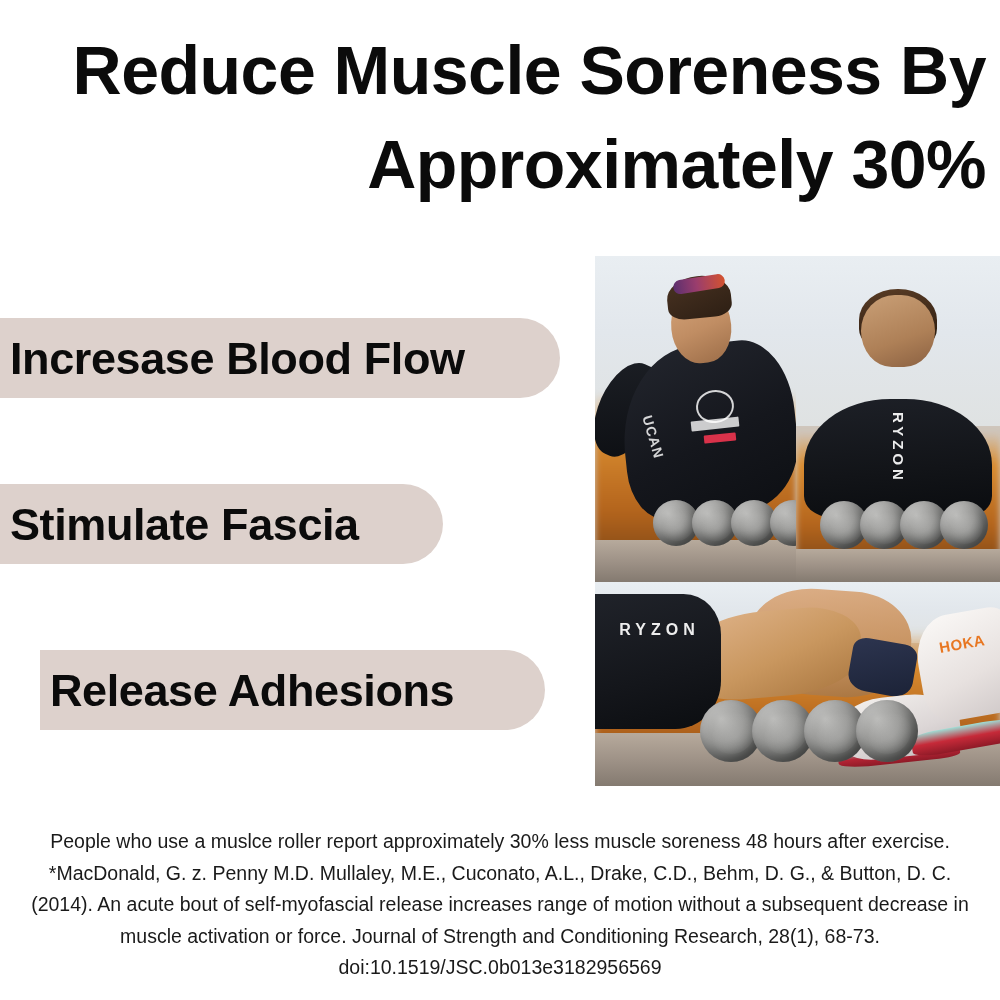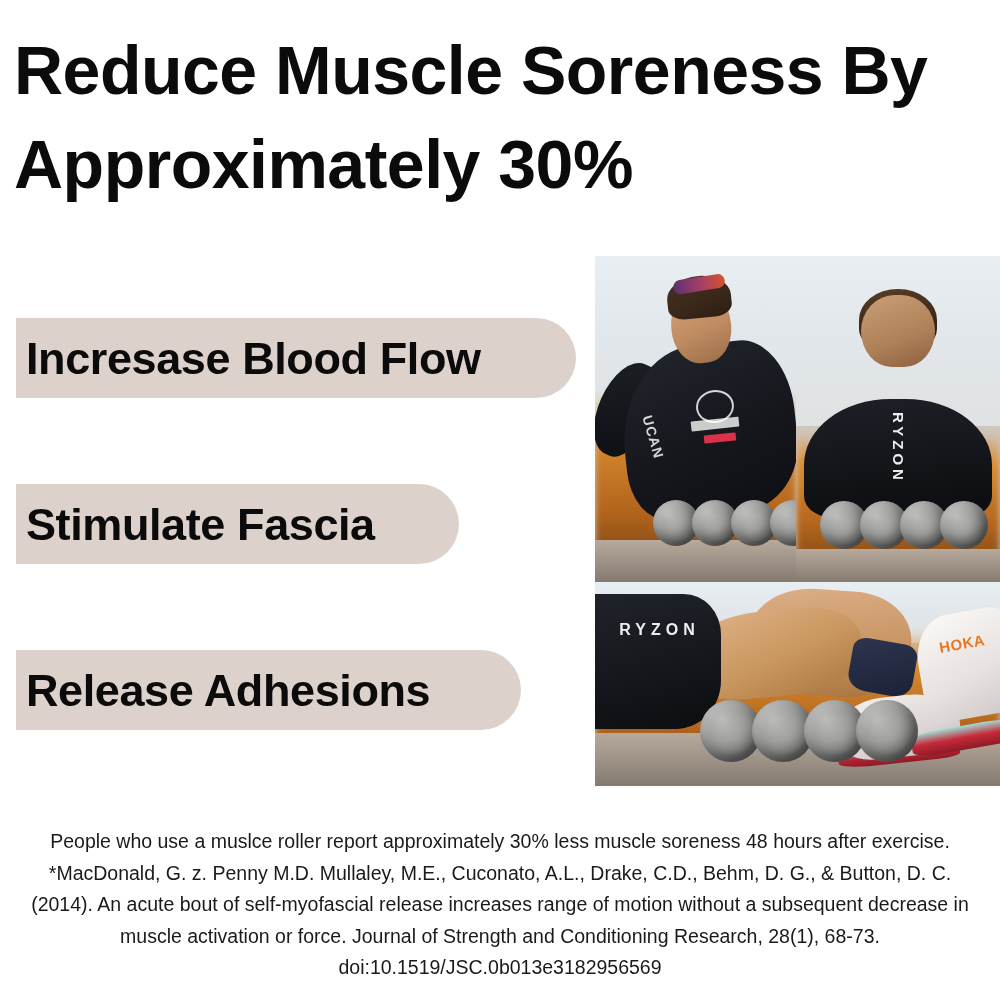--- a/index.html
+++ b/index.html
@@ -14,35 +14,35 @@
     overflow: hidden;
     position: relative;
   }
 
   
   .headline {
     position: absolute;
     left: 0;
     top: 24px;
     width: 1000px;
-    text-align: left;
+    text-align: right;
     font-family: "Liberation Sans", sans-serif;
     font-weight: bold;
     font-size: 68px;
     line-height: 1.38;
     letter-spacing: -0.5px;
     color: #0b0b0b;
     padding: 0 14px;
     box-sizing: border-box;
   }
 
   
   .benefits {
     position: absolute;
-    left: 16px;
+    left: 0;
     top: 318px;
     width: 560px;
   }
   .pill {
     background: #ddd1cc;
     border-radius: 0 40px 40px 0;
     height: 80px;
     display: flex;
     align-items: center;
     box-sizing: border-box;
@@ -325,21 +325,21 @@
 <div class="benefits">
 
   <div class="pill">
     <span class="pill-label">Incresase Blood Flow</span>
   </div>
 
   <div class="pill" style="width:443px;">
     <span class="pill-label">Stimulate Fascia</span>
   </div>
 
-  <div class="pill" style="width:505px;">
+  <div class="pill" style="width:505px;margin-left:40px;">
     <span class="pill-label">Release Adhesions</span>
   </div>
 
 </div>
 
 <div class="collage">
 
   <div class="photo photo-a">
     <div class="sky"></div>
     <div class="bokeh"></div>

